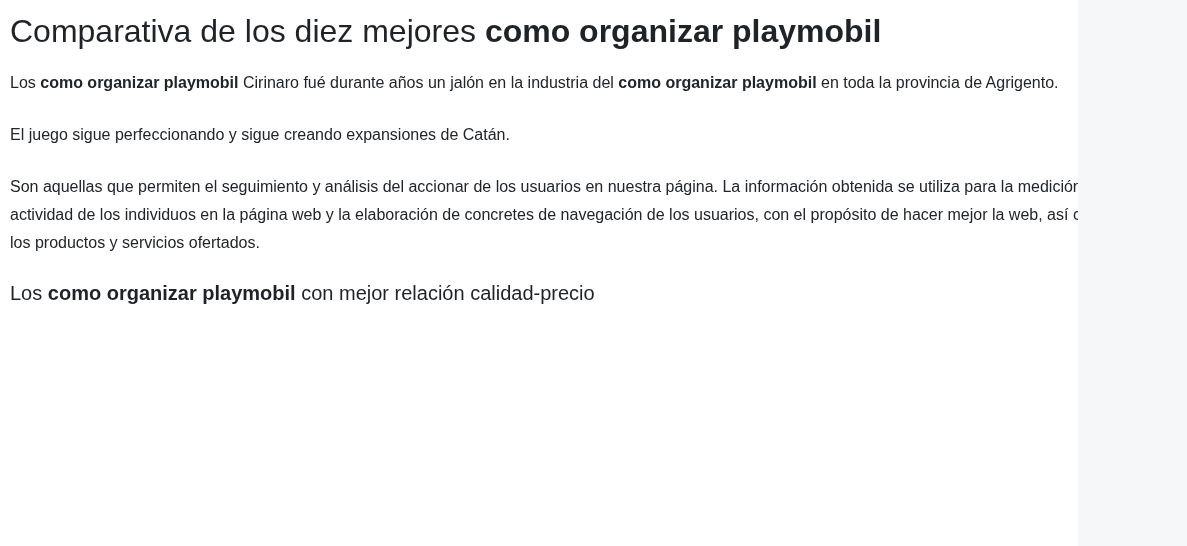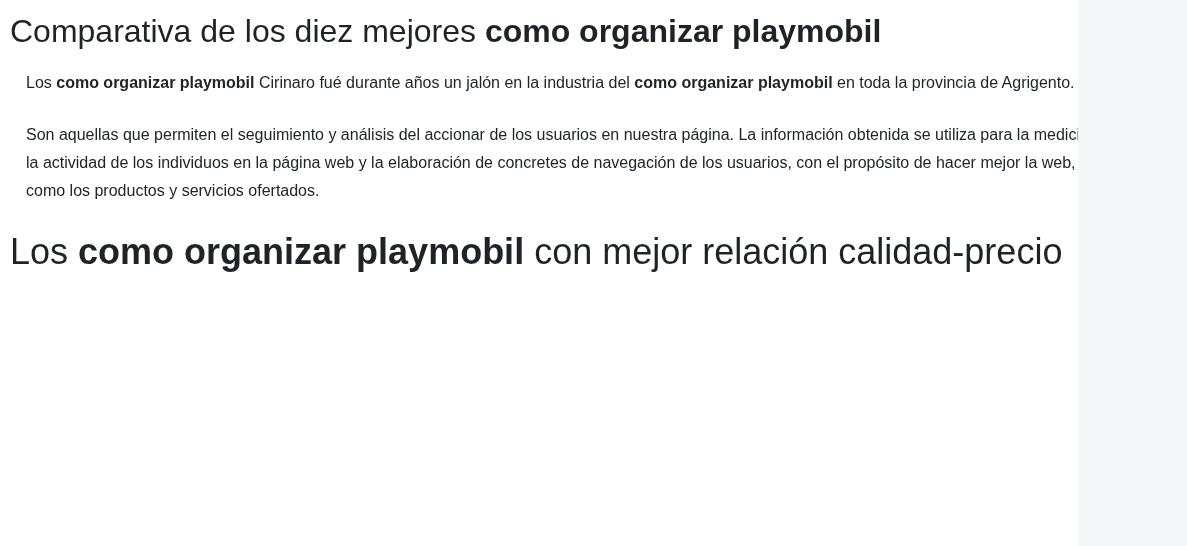--- a/index.html
+++ b/index.html
@@ -36,46 +36,47 @@
   }
   h1 {
     font-size: 32px;
     font-weight: 400;
     line-height: 1.2;
     margin: 0 0 19px 0;
     color: #1f2328;
     letter-spacing: 0;
   }
   h2 {
-    font-size: 36px;
+    font-size: 20px;
     font-weight: 400;
     line-height: 1.25;
     margin: 24px 0 17px 0;
     color: #1f2328;
   }
   h1 strong, h2 strong, p strong {
     font-weight: 700;
   }
   p {
     font-size: 16px;
     line-height: 28px;
-    margin: 0 0 24px 16px;
+    margin: 0 0 24px 0;
     color: #212529;
   }
 </style>
 </head>
 <body>
 
 <div class="page">
   <div class="content-area">
 
     <h1><span>Comparativa de los diez mejores </span><strong>como organizar playmobil</strong></h1>
 
     <p><span>Los </span><strong>como organizar playmobil</strong><span> Cirinaro fué durante años un jalón en la industria del </span><strong>como organizar playmobil</strong><span> en toda la provincia de Agrigento.</span></p>
 
+    <p>El juego sigue perfeccionando y sigue creando expansiones de Catán.</p>
 
     <p>Son aquellas que permiten el seguimiento y análisis del accionar de los usuarios en nuestra página. La información obtenida se utiliza para la medición de la actividad de los individuos en la página web y la elaboración de concretes de navegación de los usuarios, con el propósito de hacer mejor la web, así como los productos y servicios ofertados.</p>
 
     <h2><span>Los </span><strong>como organizar playmobil</strong><span> con mejor relación calidad-precio</span></h2>
 
 
 
 
   </div>
 

